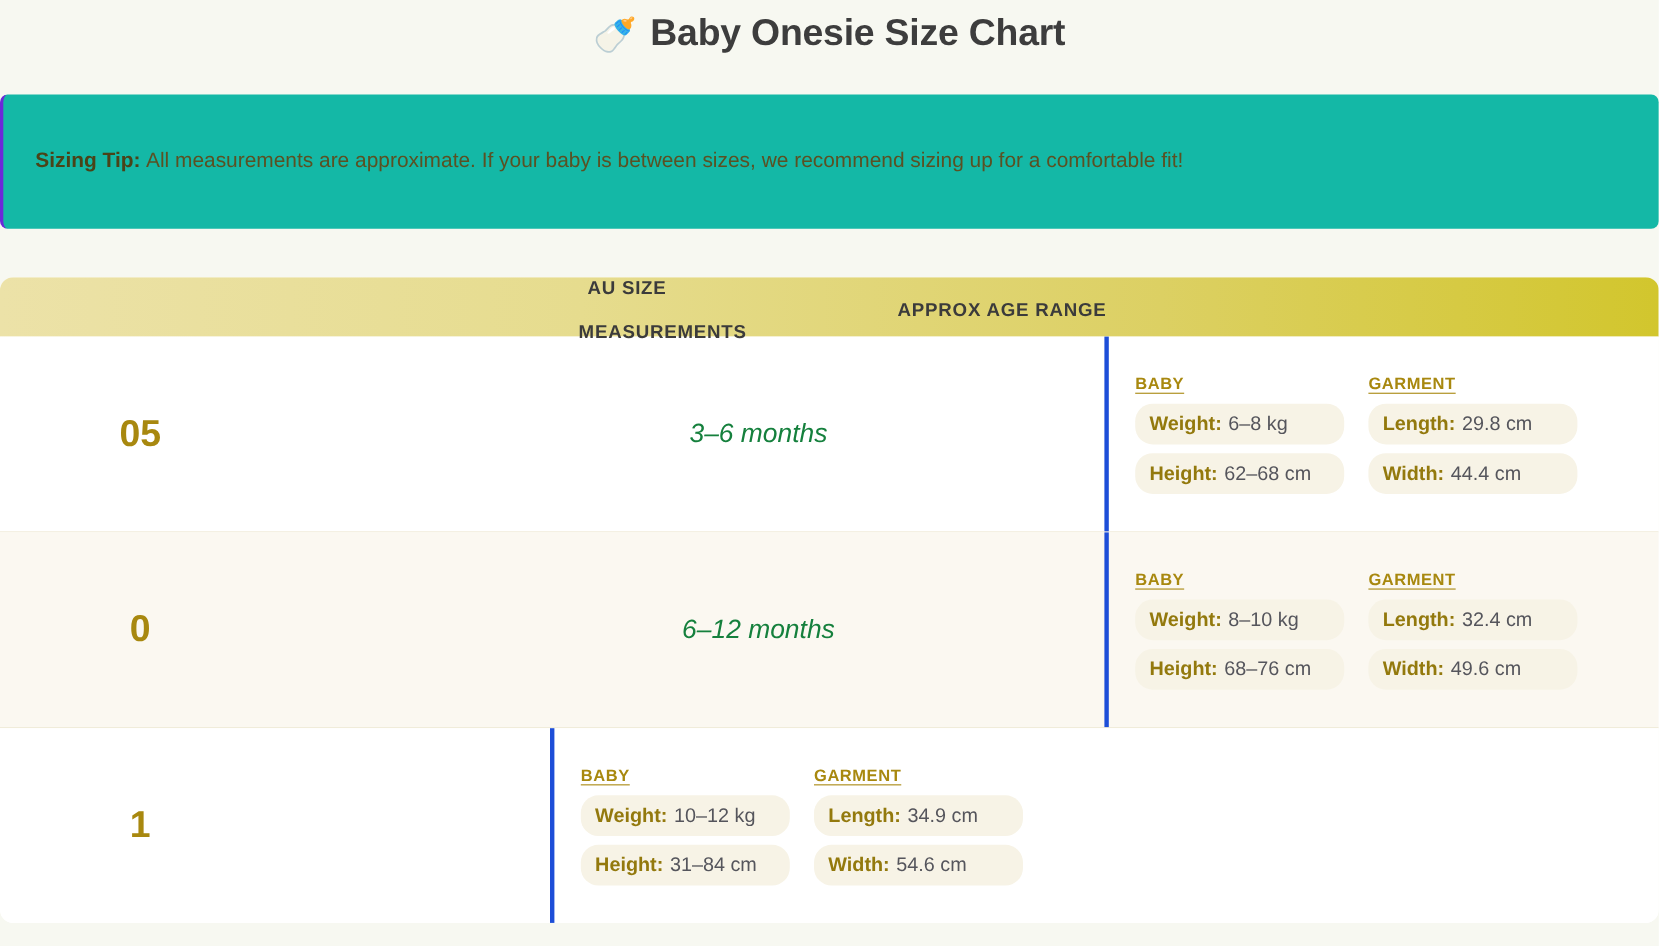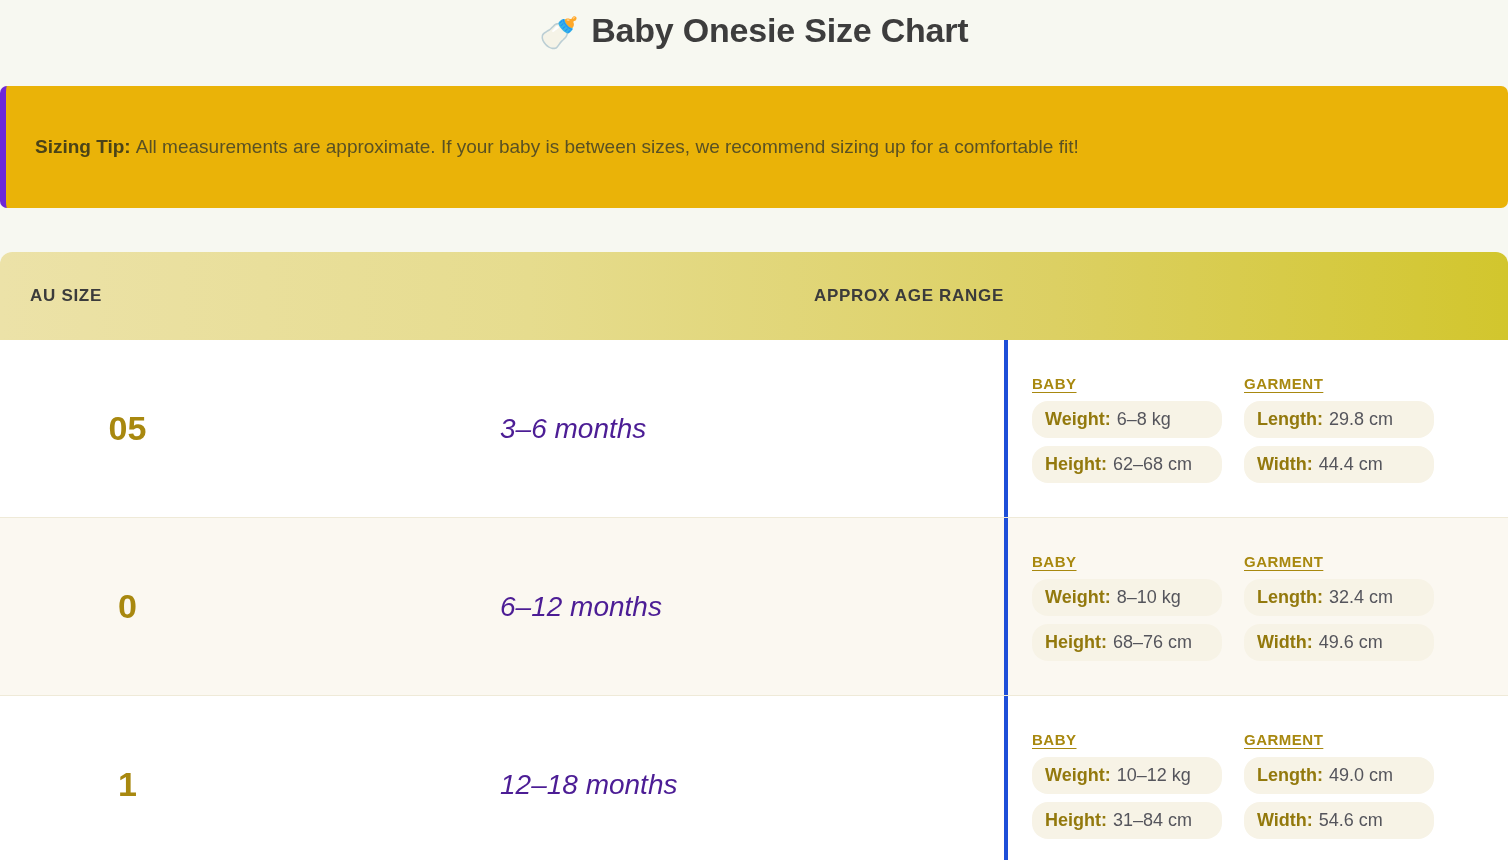--- a/index.html
+++ b/index.html
@@ -40,22 +40,22 @@
   }
 
   
   .tip-banner {
     position: absolute;
     top: 86px;
     left: 0;
     width: 1508px;
     height: 122px;
     box-sizing: border-box;
-    background: #eab308;
-    border-left: 6px solid #6d28d9;
+    background: #14b8a6;
+    border-left: 3px solid #6d28d9;
     border-radius: 7px;
     display: flex;
     align-items: center;
   }
   .tip-text {
     padding-left: 29px;
     font-size: 19px;
     color: #5a5123;
     line-height: 1.3;
   }
@@ -71,22 +71,23 @@
     top: 252px;
     left: 0;
     width: 1508px;
     border-radius: 12px;
     overflow: hidden;
     background: #ffffff;
   }
   .table-head {
     display: flex;
     align-items: center;
-    height: 88px;
+    height: 54px;
     background: linear-gradient(90deg, #ece2a8 0%, #e6dc8e 35%, #dcd063 70%, #d2c62d 100%);
+    flex-direction: column;
   }
   .th {
     font-size: 17px;
     font-weight: bold;
     color: #3b3b3b;
     letter-spacing: 0.7px;
     text-transform: uppercase;
     box-sizing: border-box;
   }
   .col-size   { width: 500px; padding-left: 30px; }
@@ -108,23 +109,24 @@
   .td-size {
     width: 500px;
     text-align: center;
     padding-right: 245px;
     font-size: 34px;
     font-weight: bold;
     color: #a8880f;
   }
   .td-age {
     width: 504px;
-    font-size: 28px;
+    font-size: 24px;
     font-style: italic;
-    color: #4c1d95;
+    color: #15803d;
+    text-align: center;
     padding-right: 125px;
   }
   .td-meas {
     width: 504px;
     padding-left: 24px;
     border-left: 4px solid #1d4ed8;
     align-self: stretch;
     display: flex;
     align-items: center;
   }
@@ -173,20 +175,21 @@
     <div class="tip-text">
       <span class="tip-label">Sizing Tip:</span><span>All measurements are approximate. If your baby is between sizes, we recommend sizing up for a comfortable fit!</span>
     </div>
   </div>
 
   <div class="size-table">
 
     <div class="table-head">
       <div class="th col-size">AU SIZE</div>
       <div class="th col-age">APPROX AGE RANGE</div>
+      <div class="th col-meas">MEASUREMENTS</div>
     </div>
 
     <div class="tr odd">
       <div class="td td-size">05</div>
       <div class="td td-age">3–6 months</div>
       <div class="td td-meas">
         <div class="meas-groups">
           <div class="meas-group">
             <span class="meas-group-title">BABY</span>
             <div class="meas-pill">
@@ -231,36 +234,35 @@
             <div class="meas-pill">
               <span class="meas-key">Width:</span><span class="meas-val">49.6 cm</span>
             </div>
           </div>
         </div>
       </div>
     </div>
 
     <div class="tr odd">
       <div class="td td-size">1</div>
-      <div class="td td-age">12–18 months</div>
       <div class="td td-meas">
         <div class="meas-groups">
           <div class="meas-group">
             <span class="meas-group-title">BABY</span>
             <div class="meas-pill">
               <span class="meas-key">Weight:</span><span class="meas-val">10–12 kg</span>
             </div>
             <div class="meas-pill">
               <span class="meas-key">Height:</span><span class="meas-val">31–84 cm</span>
             </div>
           </div>
           <div class="meas-group">
             <span class="meas-group-title">GARMENT</span>
             <div class="meas-pill">
-              <span class="meas-key">Length:</span><span class="meas-val">49.0 cm</span>
+              <span class="meas-key">Length:</span><span class="meas-val">34.9 cm</span>
             </div>
             <div class="meas-pill">
               <span class="meas-key">Width:</span><span class="meas-val">54.6 cm</span>
             </div>
           </div>
         </div>
       </div>
     </div>
 
   </div>

